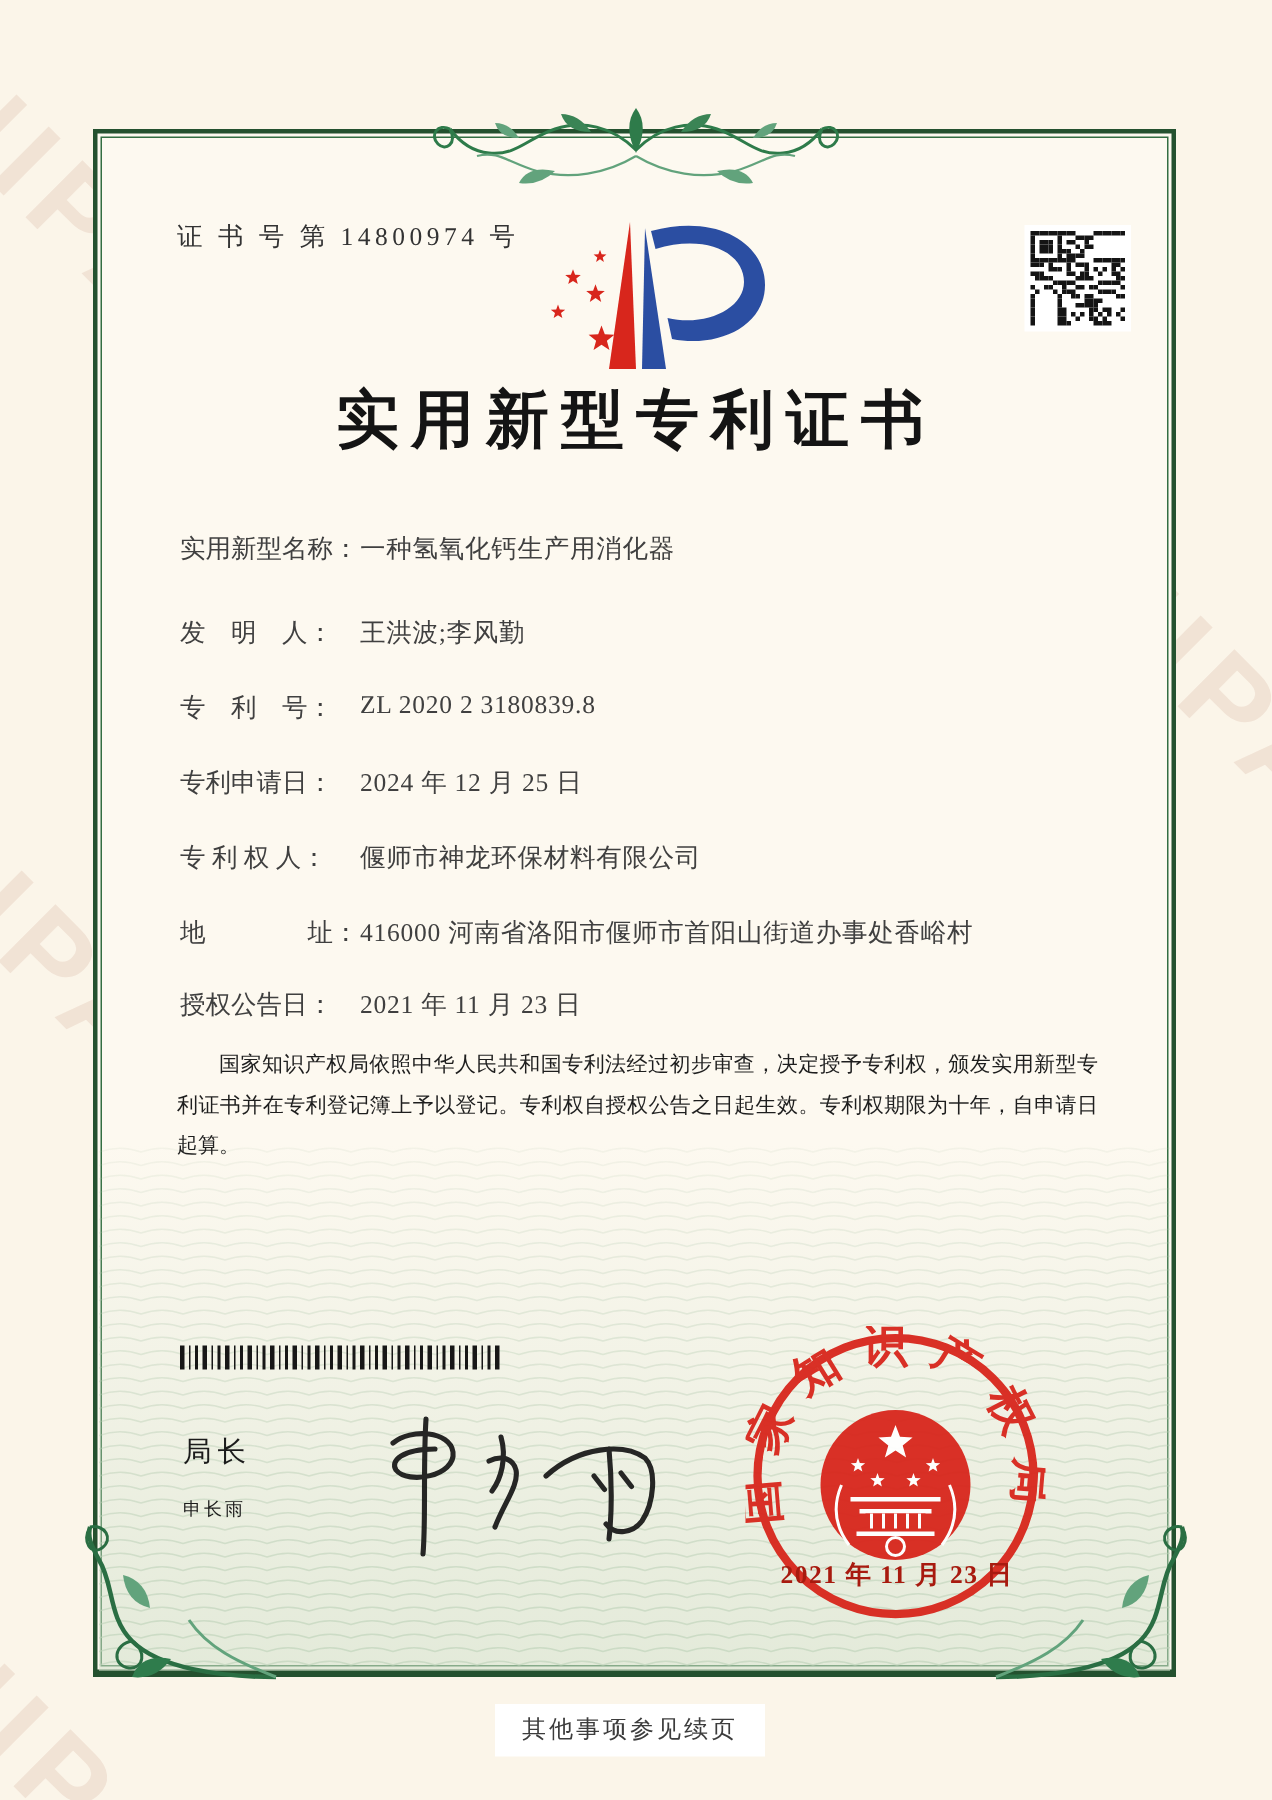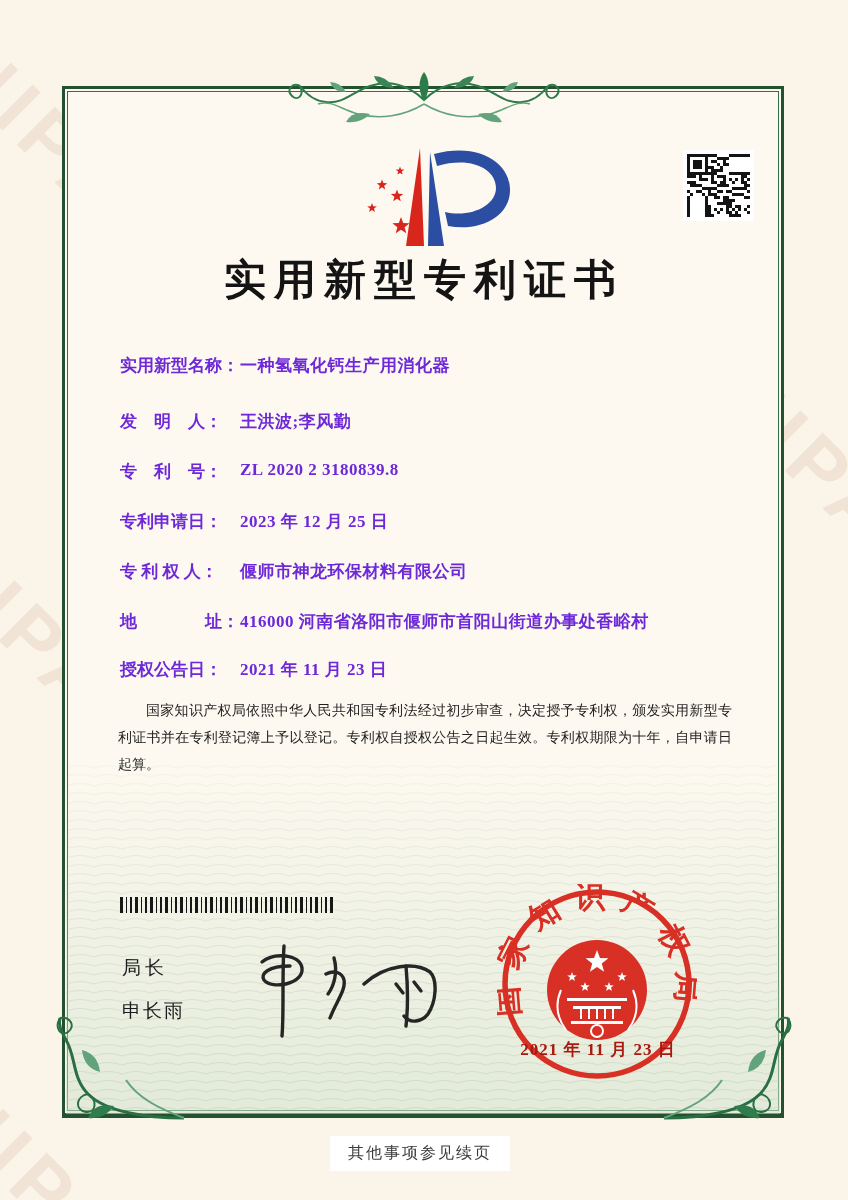--- a/index.html
+++ b/index.html
@@ -13,32 +13,32 @@
   .frame-inner{position:absolute;inset:2px;border:1px solid #336e42;}
   .orn{position:absolute;z-index:2;}
   .guilloche{position:absolute;left:66px;top:762px;width:714px;height:352px;z-index:0;}
   .tint{position:absolute;left:66px;top:762px;width:714px;height:352px;z-index:0;
         background:linear-gradient(rgba(214,228,208,0), rgba(206,222,199,0.55));}
   .content{position:absolute;inset:0;z-index:3;}
   .cert-no{position:absolute;left:118px;top:146px;font-size:17px;letter-spacing:3px;color:#333;}
   .title{position:absolute;left:0;top:252px;width:100%;text-align:center;font-size:42px;
          font-weight:bold;letter-spacing:8px;color:#141414;}
   .fields{position:absolute;left:120px;top:354px;width:616px;font-size:17px;}
-  .row{position:absolute;left:0;white-space:nowrap;color:#6d28d9;font-weight:bold;}
+  .row{position:absolute;left:0;white-space:nowrap;color:#404040;}
   .row .lbl{display:inline-block;min-width:120px;vertical-align:top;}
   .row .val{letter-spacing:0.5px;}
   .grant2{position:absolute;left:336px;top:0;white-space:nowrap;}
   .paras{position:absolute;left:118px;top:698px;width:614px;font-size:14px;line-height:1.92;
          text-align:justify;color:#1e1e1e;}
   .paras p{margin:0;text-indent:2em;}
   .barcode{position:absolute;left:120px;top:897px;width:218px;height:16px;font-size:0;}
   .barcode i{display:inline-block;height:100%;background:#171717;}
   .sig-title{position:absolute;left:122px;top:955px;font-size:19px;letter-spacing:4px;
              font-family:"Liberation Sans","DejaVu Sans",sans-serif;color:#1b1b1b;}
-  .sig-name{position:absolute;left:122px;top:998px;font-size:19px;letter-spacing:2px;
+  .sig-name{position:absolute;left:122px;top:998px;font-size:12px;letter-spacing:2px;
             font-family:Liberation Serif, serif;color:#1b1b1b;}
   .sig-script{position:absolute;left:238px;top:928px;z-index:3;}
   .seal{position:absolute;left:497px;top:884px;z-index:4;opacity:0.95;}
   .seal-date{position:absolute;left:508px;top:1038px;width:180px;text-align:center;
              font-size:17px;font-weight:bold;color:#a81a0f;z-index:5;letter-spacing:1px;}
   .page-num{position:absolute;left:0;top:1082px;width:100%;text-align:center;font-size:15px;
             letter-spacing:2px;color:#2f2f2f;}
   .cont-note{position:absolute;left:330px;top:1136px;background:#ffffff;padding:7px 18px;
              font-size:16px;letter-spacing:2px;color:#3c3c3c;z-index:4;}
   .qr{position:absolute;left:683px;top:150px;width:70px;height:70px;background:#fff;
@@ -135,20 +135,21 @@
       <path d="M6,6 c10,-2 16,8 8,14 c-7,5 -14,-4 -8,-14" stroke-width="2"></path>
       <path d="M34,82 c-12,2 -14,16 -2,18 c10,1 12,-12 2,-18" stroke-width="2"></path>
       <path d="M130,106 C104,96 84,86 72,68" stroke="#62a37c" stroke-width="2"></path>
     </g>
     <path d="M60,94 q-10,14 -26,12 q6,-16 26,-12" fill="#2f7c4c"></path>
     <path d="M46,60 q-16,-4 -18,-22 q16,4 18,22" fill="#62a37c"></path>
   </svg>
 
   <div class="content">
 
+    <div class="cert-no">证 书 号 第 14800974 号</div>
 
     <svg id="logo" class="logo" width="180" height="115" viewBox="0 0 180 115">
       <polygon points="72,10 76,108 58,108" fill="#d8261c"></polygon>
       <polygon points="82,14 96,108 80,108" fill="#2b4ea2"></polygon>
       <path d="M86,16 C130,4 162,24 162,52 C162,80 130,94 100,88 L97,74 C122,80 148,68 148,50 C148,30 122,18 89,28 Z" fill="#2b4ea2"></path>
       <g id="logo-stars" fill="#d8261c">
           <path d="M52.0,28.5L53.1,31.5L56.3,31.6L53.8,33.6L54.6,36.6L52.0,34.9L49.4,36.6L50.2,33.6L47.7,31.6L50.9,31.5Z"></path>
           <path d="M34.0,41.5L35.4,45.1L39.2,45.3L36.2,47.7L37.2,51.4L34.0,49.3L30.8,51.4L31.8,47.7L28.8,45.3L32.6,45.1Z"></path>
           <path d="M49.0,51.5L50.6,55.8L55.2,56.0L51.6,58.8L52.8,63.3L49.0,60.7L45.2,63.3L46.4,58.8L42.8,56.0L47.4,55.8Z"></path>
           <path d="M24.0,65.0L25.2,68.3L28.8,68.5L26.0,70.6L26.9,74.0L24.0,72.1L21.1,74.0L22.0,70.6L19.2,68.5L22.8,68.3Z"></path>
@@ -641,21 +642,21 @@
           <div class="c"></div>
         </div>
       </div>
 
     <div class="title">实用新型专利证书</div>
 
     <div class="fields">
       <div class="row" style="top:0px"><span class="lbl">实用新型名称：</span><span class="val">一种氢氧化钙生产用消化器</span></div>
       <div class="row" style="top:56px"><span class="lbl">发　明　人：</span><span class="val">王洪波;李风勤</span></div>
       <div class="row" style="top:106px"><span class="lbl">专　利　号：</span><span class="val">ZL 2020 2 3180839.8</span></div>
-      <div class="row" style="top:156px"><span class="lbl">专利申请日：</span><span class="val">2023 年 12 月 25 日</span></div>
+      <div class="row" style="top:156px"><span class="lbl">专利申请日：</span><span class="val">2024 年 12 月 25 日</span></div>
       <div class="row" style="top:206px"><span class="lbl">专 利 权 人：</span><span class="val">偃师市神龙环保材料有限公司</span></div>
       <div class="row" style="top:256px"><span class="lbl">地　　　　址：</span><span class="val">416000 河南省洛阳市偃师市首阳山街道办事处香峪村</span></div>
       <div class="row" style="top:304px">
         <span class="lbl">授权公告日：</span><span class="val">2021 年 11 月 23 日</span>
       </div>
     </div>
 
     <div class="paras">
       <p>国家知识产权局依照中华人民共和国专利法经过初步审查，决定授予专利权，颁发实用新型专利证书并在专利登记簿上予以登记。专利权自授权公告之日起生效。专利权期限为十年，自申请日起算。</p>
     </div>

